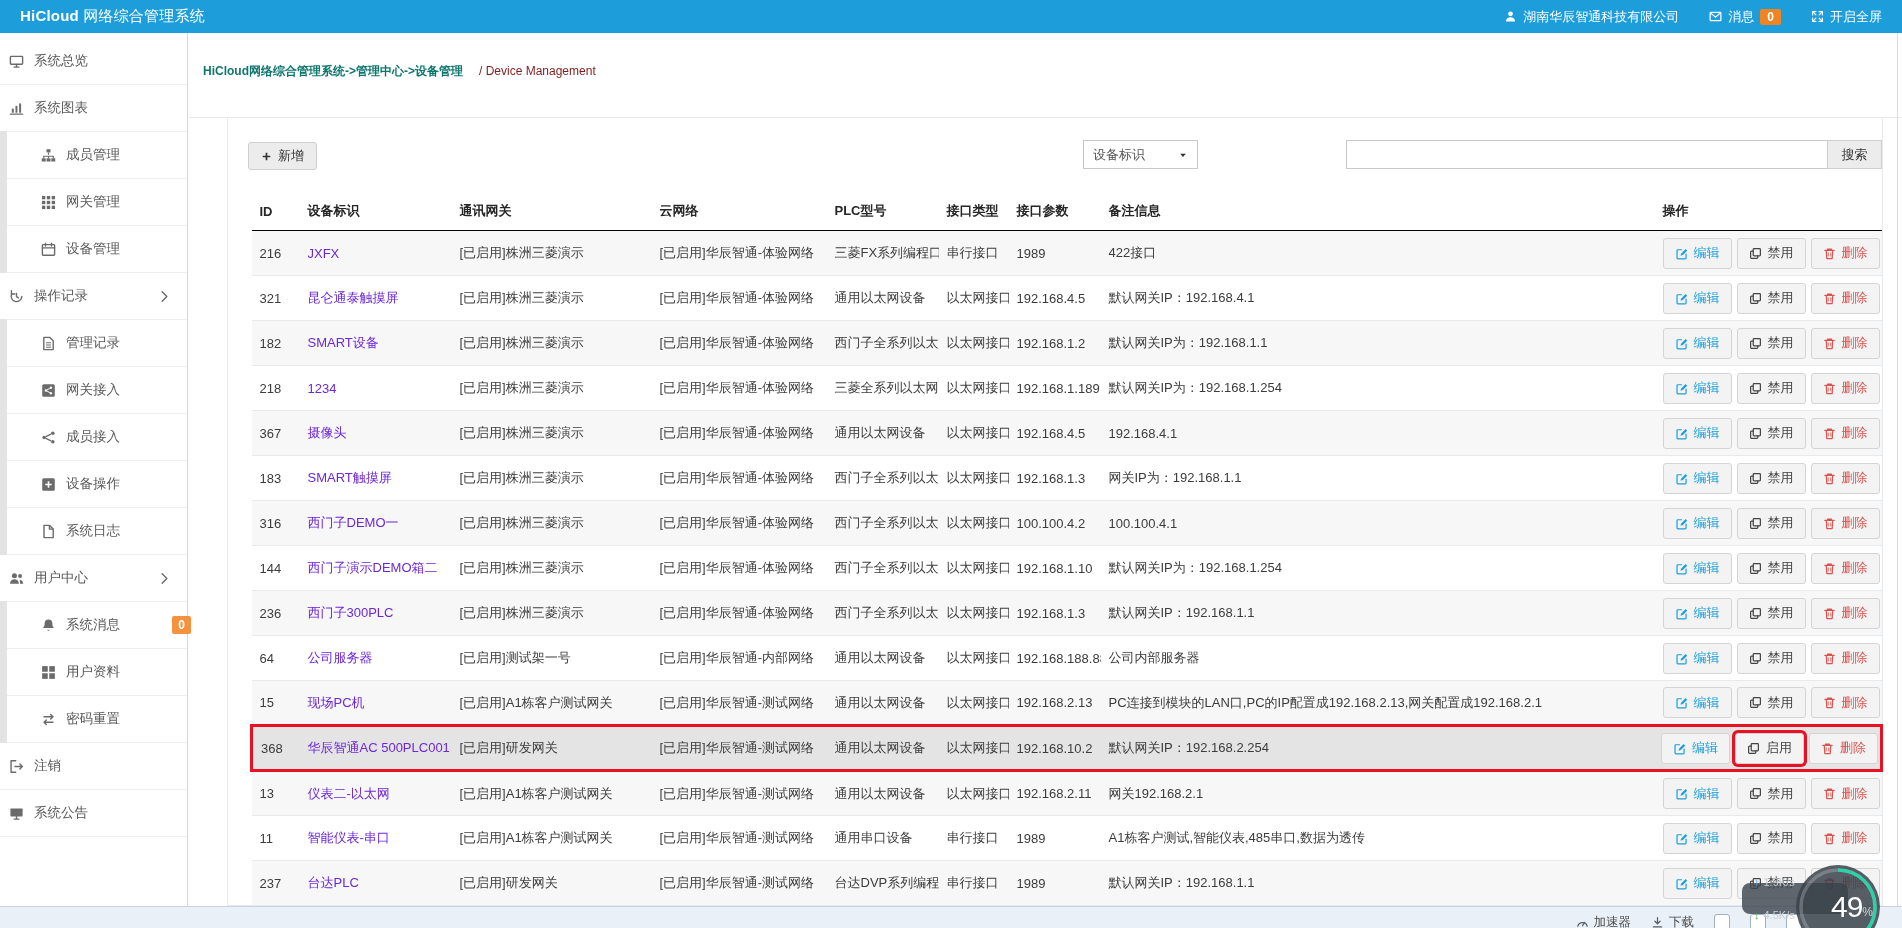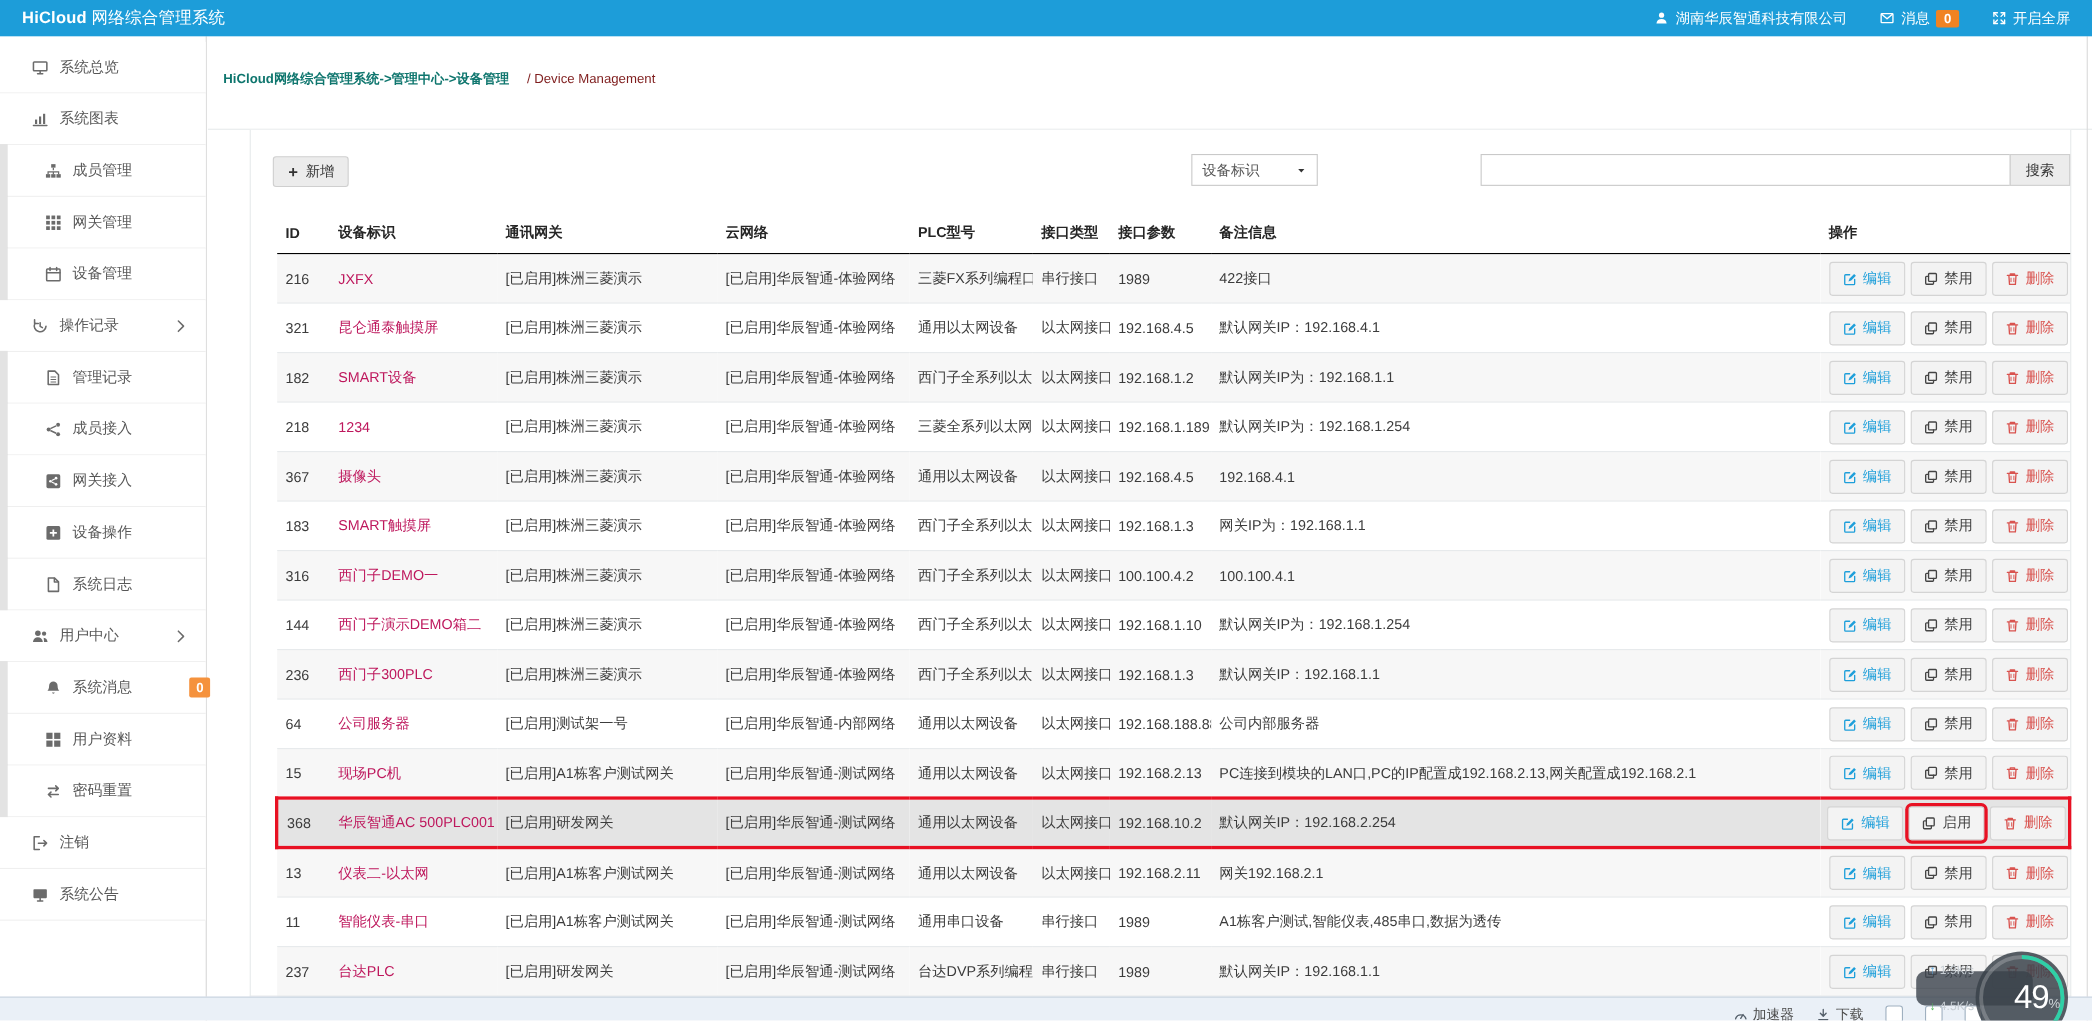--- a/index.html
+++ b/index.html
@@ -14,21 +14,21 @@
   .brand{font-size:15px;letter-spacing:.2px;}
   .brand b{font-weight:bold;}
   .top-right{display:flex;align-items:flex-start;gap:30px;font-size:13px;}
   .top-item{display:flex;align-items:center;gap:6px;cursor:pointer;}
   .top-item .ic{font-size:13px;}
   .tbadge{background:#f08322;color:#fff;padding:2px 7px;border-radius:2px;font-size:12px;font-weight:bold;line-height:1;}
 
   
   .sidebar{position:absolute;top:33px;left:0;width:188px;bottom:0;background:#fff;border-right:1px solid #d7d7d7;box-sizing:border-box;z-index:10;}
   .sidebar ul{list-style:none;margin:0;padding:5px 0 0 0;}
-  .s-item{display:flex;align-items:center;height:47px;padding:0 10px 0 27px;border-bottom:1px solid #efefef;
+  .s-item{display:flex;align-items:center;height:47px;padding:0 10px 0 7px;border-bottom:1px solid #efefef;
     font-size:13.5px;color:#585858;cursor:pointer;position:relative;gap:9px;background:#fff;box-sizing:border-box;}
   .s-item .ic{font-size:15px;color:#6b6b6b;width:18px;}
   .s-item.sub{padding-left:39px;}
   .s-item.sub::before{content:"";position:absolute;left:0;top:-1px;bottom:-1px;width:7px;background:#e3e3e3;}
   .chev{margin-left:auto;color:#9a9a9a;font-size:10px;margin-right:4px;}
   .star{margin-left:auto;color:#f5af33;font-size:14px;margin-right:6px;}
   .sbadge{margin-left:auto;margin-right:-14px;background:#f5923d;color:#fff;font-size:12px;font-weight:bold;
     padding:3px 6px;line-height:1;border-radius:2px;position:relative;z-index:6;}
 
   
@@ -52,21 +52,21 @@
   
   .tblwrap{position:absolute;left:22px;top:74px;}
   table{border-collapse:collapse;table-layout:fixed;width:1630px;font-size:13px;color:#3c3c3c;}
   th{text-align:left;font-weight:bold;color:#262626;height:38px;padding:0 0 0 8px;font-size:13px;
      border-bottom:1px solid #000000;overflow:hidden;white-space:nowrap;}
   td{height:45px;padding:0 0 0 8px;border-bottom:1px solid #e7eaec;overflow:hidden;white-space:nowrap;box-sizing:border-box;}
   tbody tr:nth-child(odd) td{background:#f7f7f7;}
   tr.hl td{background:#e4e4e4 !important;border-top:3px solid #e81123;border-bottom:3px solid #e81123;}
   tr.hl td:first-child{border-left:3px solid #e81123;}
   tr.hl td:last-child{border-right:3px solid #e81123;}
-  .dev-link{color:#be185d;cursor:pointer;}
+  .dev-link{color:#6d28d9;cursor:pointer;}
   .ops{display:flex;gap:5px;justify-content:flex-end;padding-right:2px;align-items:center;}
   .btn{display:inline-flex;align-items:center;gap:6px;height:31px;padding:0 11px;background:#f3f3f3;
     border:1px solid #d4d4d4;border-radius:3px;font-size:13px;cursor:pointer;font-family:inherit;white-space:nowrap;}
   .btn-edit{color:#1e9fda;}
   .btn-toggle{color:#444;}
   .btn-del{color:#d9534f;}
   .btn.enable-boxed{box-shadow:0 0 0 3px #e81123;}
 
   
   .footerbar{position:absolute;left:0;right:0;bottom:0;height:22px;background:#eaf0f7;border-top:1px solid #c8d3df;z-index:30;
@@ -205,39 +205,39 @@
             <svg viewBox="0 0 16 16" width="1em" height="1em">
               <path d="M3 1.5h6.5L13 5v9.5H3z" stroke="currentColor" fill="none" stroke-width="1.5" stroke-linecap="round" stroke-linejoin="round"></path>
               <path d="M5.3 7.2h5.4M5.3 9.6h5.4M5.3 12h5.4" stroke="currentColor" stroke-width="1.1"></path>
             </svg>
           </span>
           <span>管理记录</span>
         </li>
         <li class="s-item sub">
           <span class="ic">
             <svg viewBox="0 0 16 16" width="1em" height="1em">
-              <circle cx="12.6" cy="3.4" r="1.9" fill="currentColor"></circle>
-              <circle cx="3.4" cy="8" r="1.9" fill="currentColor"></circle>
-              <circle cx="12.6" cy="12.6" r="1.9" fill="currentColor"></circle>
-              <path d="M5.1 7.1l5.6-2.7M5.1 8.9l5.6 2.7" stroke="currentColor" stroke-width="1.4"></path>
-            </svg>
-          </span>
-          <span>成员接入</span>
-        </li>
-        <li class="s-item sub">
-          <span class="ic">
-            <svg viewBox="0 0 16 16" width="1em" height="1em">
               <rect x="1.3" y="1.3" width="13.4" height="13.4" rx="1.6" fill="currentColor"></rect>
               <circle cx="10.6" cy="5" r="1.3" fill="#fff"></circle>
               <circle cx="5.2" cy="8" r="1.3" fill="#fff"></circle>
               <circle cx="10.6" cy="11" r="1.3" fill="#fff"></circle>
               <path d="M6.4 7.3l3-1.6M6.4 8.7l3 1.6" stroke="#fff" stroke-width="1.1"></path>
             </svg>
           </span>
           <span>网关接入</span>
+        </li>
+        <li class="s-item sub">
+          <span class="ic">
+            <svg viewBox="0 0 16 16" width="1em" height="1em">
+              <circle cx="12.6" cy="3.4" r="1.9" fill="currentColor"></circle>
+              <circle cx="3.4" cy="8" r="1.9" fill="currentColor"></circle>
+              <circle cx="12.6" cy="12.6" r="1.9" fill="currentColor"></circle>
+              <path d="M5.1 7.1l5.6-2.7M5.1 8.9l5.6 2.7" stroke="currentColor" stroke-width="1.4"></path>
+            </svg>
+          </span>
+          <span>成员接入</span>
         </li>
         <li class="s-item sub">
           <span class="ic">
             <svg viewBox="0 0 16 16" width="1em" height="1em">
               <rect x="1.3" y="1.3" width="13.4" height="13.4" rx="1.6" fill="currentColor"></rect>
               <path d="M8 4.6v6.8M4.6 8h6.8" stroke="#fff" stroke-width="1.7"></path>
             </svg>
           </span>
           <span>设备操作</span>
         </li>

